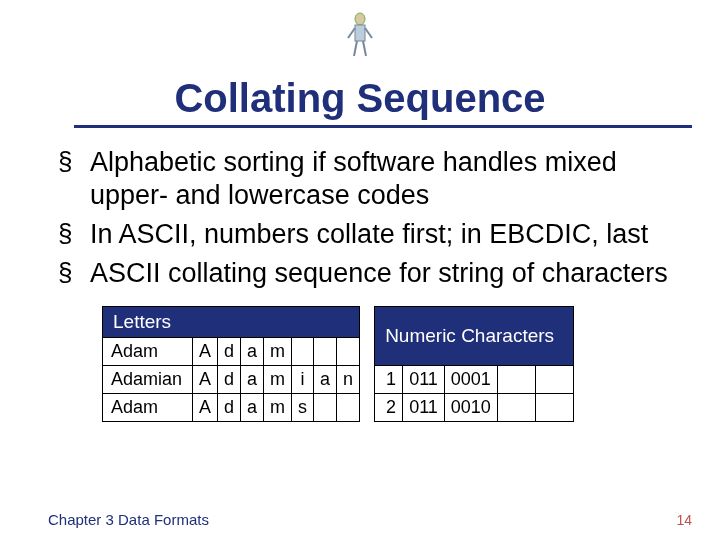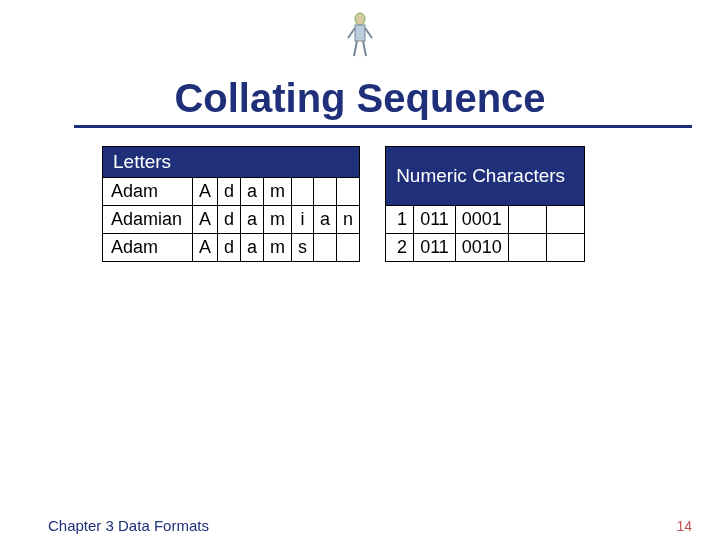--- a/index.html
+++ b/index.html
@@ -6,28 +6,28 @@
   html, body { width: 720px; height: 540px; background: #fff; font-family: Arial, Helvetica, sans-serif; overflow: hidden; }
   .slide { width: 720px; height: 540px; position: relative; padding: 12px 28px 30px 28px; }
   .title-row { display: flex; align-items: center; gap: 12px; margin-bottom: 4px; flex-direction: column; }
   .logo { width: 32px; height: 46px; position: relative; flex-shrink: 0; }
   .logo svg { width: 100%; height: 100%; }
   .title { font-size: 40px; font-weight: bold; color: #1f2f7a; padding-top: 6px; }
   .rule { border: none; border-top: 3px solid #1f2f7a; margin: 2px 0 18px 46px; }
   .bullets { list-style: none; margin-left: 62px; margin-right: 10px; }
   .bullets li { position: relative; font-size: 27px; color: #000; line-height: 1.22; margin-bottom: 6px; padding-left: 0; }
   .bullets li::before { content: "§"; position: absolute; left: -32px; top: 0; font-size: 26px; color: #000; }
-  .tables { display: flex; gap: 25px; margin: 16px 0 0 74px; }
+  .tables { display: flex; gap: 14px; margin: 16px 0 0 74px; }
   .tbl { border-collapse: collapse; }
   .tbl th { text-align: left; font-weight: normal; font-size: 19px; color: #fff; background: #1f2f7a; padding: 4px 10px; border: 1px solid #000; }
   .tbl td { font-size: 18px; color: #000; border: 1px solid #000; padding: 3px 6px; text-align: center; min-width: 20px; height: 26px; }
   .tbl td.name { text-align: left; padding: 3px 10px 3px 8px; min-width: 80px; }
   .tbl td.num { text-align: right; padding-right: 6px; min-width: 28px; }
   .tbl td.grp { min-width: 38px; }
-  .footer { position: absolute; bottom: 6px; left: 48px; right: 28px; display: flex; justify-content: space-between; align-items: baseline; }
+  .footer { position: absolute; bottom: 12px; left: 48px; right: 28px; display: flex; justify-content: space-between; align-items: baseline; }
   .chap { font-size: 15px; color: #1f2f7a; }
   .pagenum { font-size: 14px; color: #c0504d; }
 </style>
 </head>
 <body>
 
 <div class="slide">
   <div class="title-row">
     <div class="logo">
       <svg viewBox="0 0 32 46">
@@ -36,20 +36,25 @@
         <line x1="11" y1="16" x2="4" y2="26" stroke="#789" stroke-width="2"></line>
         <line x1="21" y1="16" x2="28" y2="26" stroke="#789" stroke-width="2"></line>
         <line x1="13" y1="29" x2="10" y2="44" stroke="#789" stroke-width="2"></line>
         <line x1="19" y1="29" x2="22" y2="44" stroke="#789" stroke-width="2"></line>
       </svg>
     </div>
     <div class="title">Collating Sequence</div>
   </div>
   <hr class="rule">
 
+  <ul class="bullets">
+    <li>Alphabetic sorting if software handles mixed upper- and lowercase codes</li>
+    <li>In ASCII, numbers collate first; in EBCDIC, last</li>
+    <li>ASCII collating sequence for string of characters</li>
+  </ul>
 
   <div class="tables">
 
     <table class="tbl">
       <tbody>
           <tr>
             <th colspan="8">Letters</th>
           </tr>
       <tr>
         <td class="name">Adam</td>

